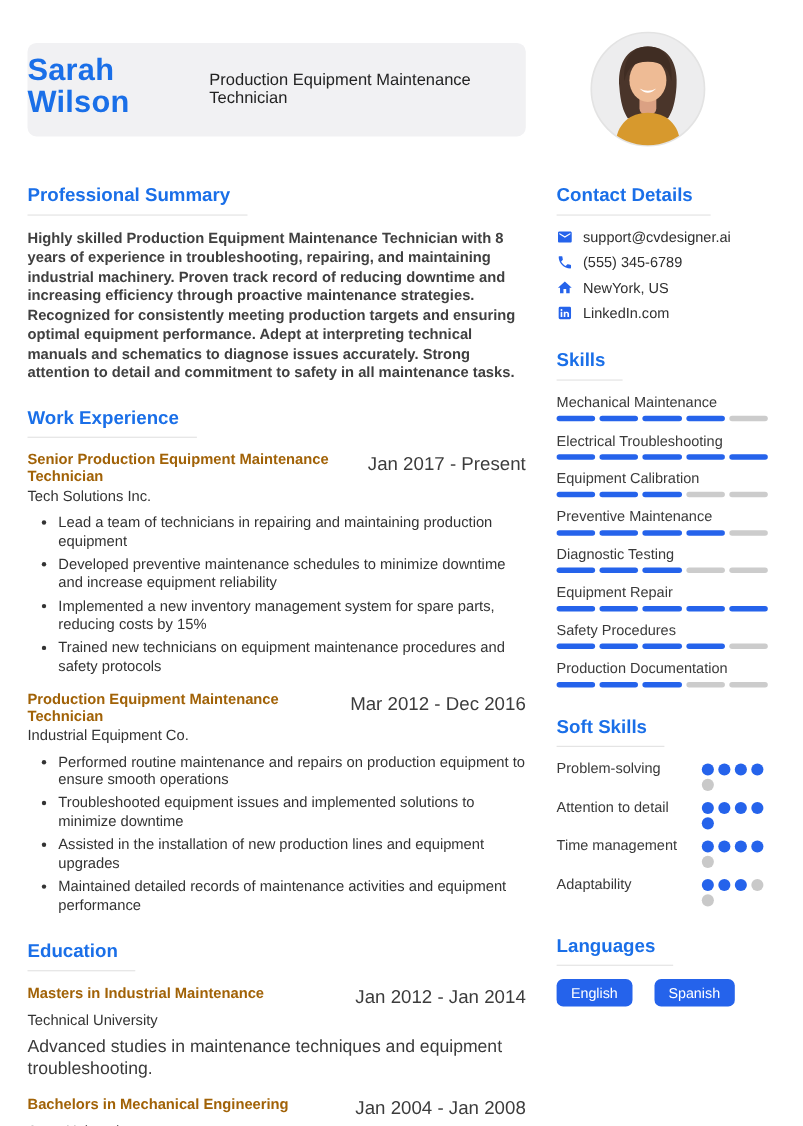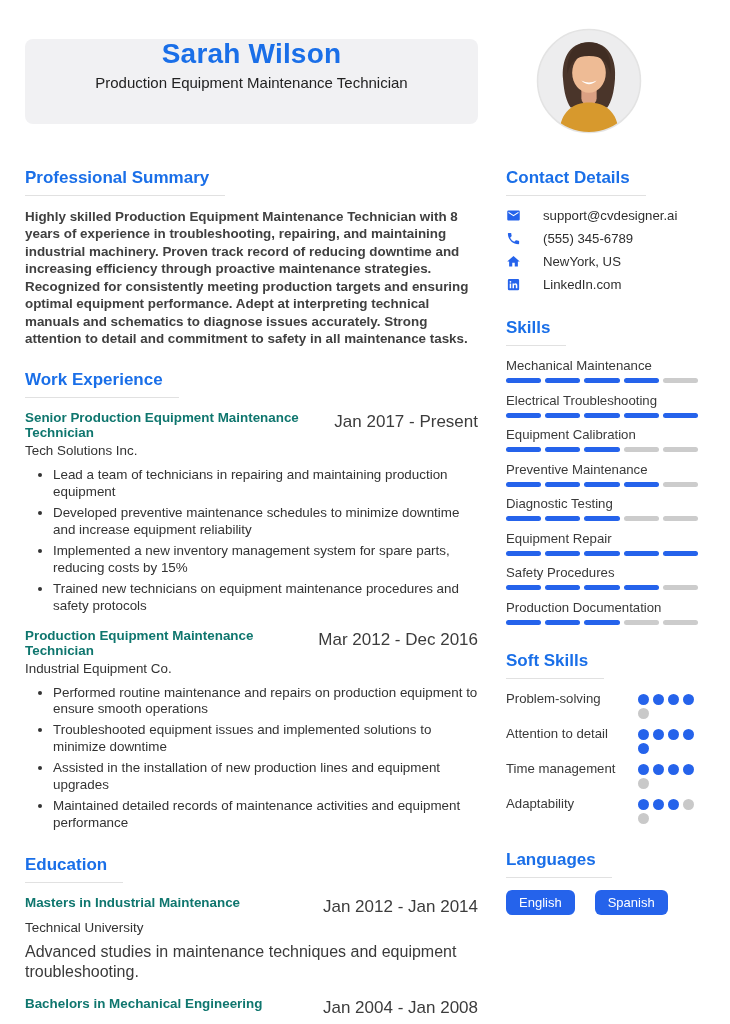--- a/index.html
+++ b/index.html
@@ -9,21 +9,21 @@
     background: #ffffff;
     font-family: "Liberation Sans", "DejaVu Sans", sans-serif;
     color: #333;
   }
   .page { padding: 28px 30px 0 25px; width: 730px; }
 
   
   .header-row { display: flex; align-items: center; }
   .header-card {
     width: 453px; height: 85px; background: #f1f1f3; border-radius: 8px;
-    display: flex; flex-direction: column; align-items: center; justify-content: flex-start;
+    display: flex; flex-direction: row; align-items: center; justify-content: flex-start;
   }
   .header-card h1 {
     margin: 0 0 6px; font-size: 28px; line-height: 1.05;
     color: #1a6fe8; font-weight: bold; letter-spacing: .2px;
   }
   .header-card .subtitle { font-size: 15px; color: #222; }
   .photo-wrap { flex: 1; display: flex; justify-content: center; }
   .photo-wrap svg { width: 106px; height: 106px; display: block; }
 
   
@@ -37,29 +37,29 @@
     display: inline-block; margin: 0 0 12px; padding: 0 16px 7px 0;
     font-size: 17px; font-weight: bold; color: #1a6fe8;
     border-bottom: 1.5px solid #e1e1e1;
   }
 
   
   .summary { margin: 0; font-size: 13.4px; line-height: 1.3; color: #404040; font-weight: bold; }
 
   .job + .job, .degree + .degree { margin-top: 13px; }
   .jrow { display: flex; justify-content: space-between; align-items: flex-start; }
-  .jtitle { font-size: 13.4px; font-weight: bold; color: #0f766e; }
+  .jtitle { font-size: 13.4px; font-weight: bold; color: #a16207; }
   .jdate { font-size: 17px; color: #3c3c3c; white-space: nowrap; padding-top: 2px; margin-left: 12px; }
   .jcompany { font-size: 13.4px; color: #333; margin-top: 3px; }
   ul.jbullets { margin: 9px 0 0; padding-left: 28px; }
   ul.jbullets li { font-size: 13.4px; line-height: 1.26; color: #333; margin-bottom: 4px; }
   .deg-desc { font-size: 16px; color: #3a3a3a; margin-top: 7px; line-height: 1.3; }
 
   
-  .citem { display: flex; align-items: center; gap: 22px; margin-bottom: 8px; cursor: pointer; }
+  .citem { display: flex; align-items: center; gap: 9px; margin-bottom: 8px; cursor: pointer; }
   .citem .cicon { width: 15px; height: 15px; display: inline-flex; }
   .citem .cicon svg { width: 15px; height: 15px; fill: #2563eb; }
   .citem .ctext { font-size: 13.2px; color: #2e2e2e; }
 
   .skill { margin-bottom: 9.5px; }
   .skill .slabel { font-size: 13.2px; color: #3a3a3a; margin-bottom: 5px; }
   .sbar { display: flex; gap: 4px; width: 192px; }
   .sbar .seg { flex: 1; height: 5px; border-radius: 2.5px; background: #cccccc; }
   .sbar .seg.on { background: #2563eb; }
 

